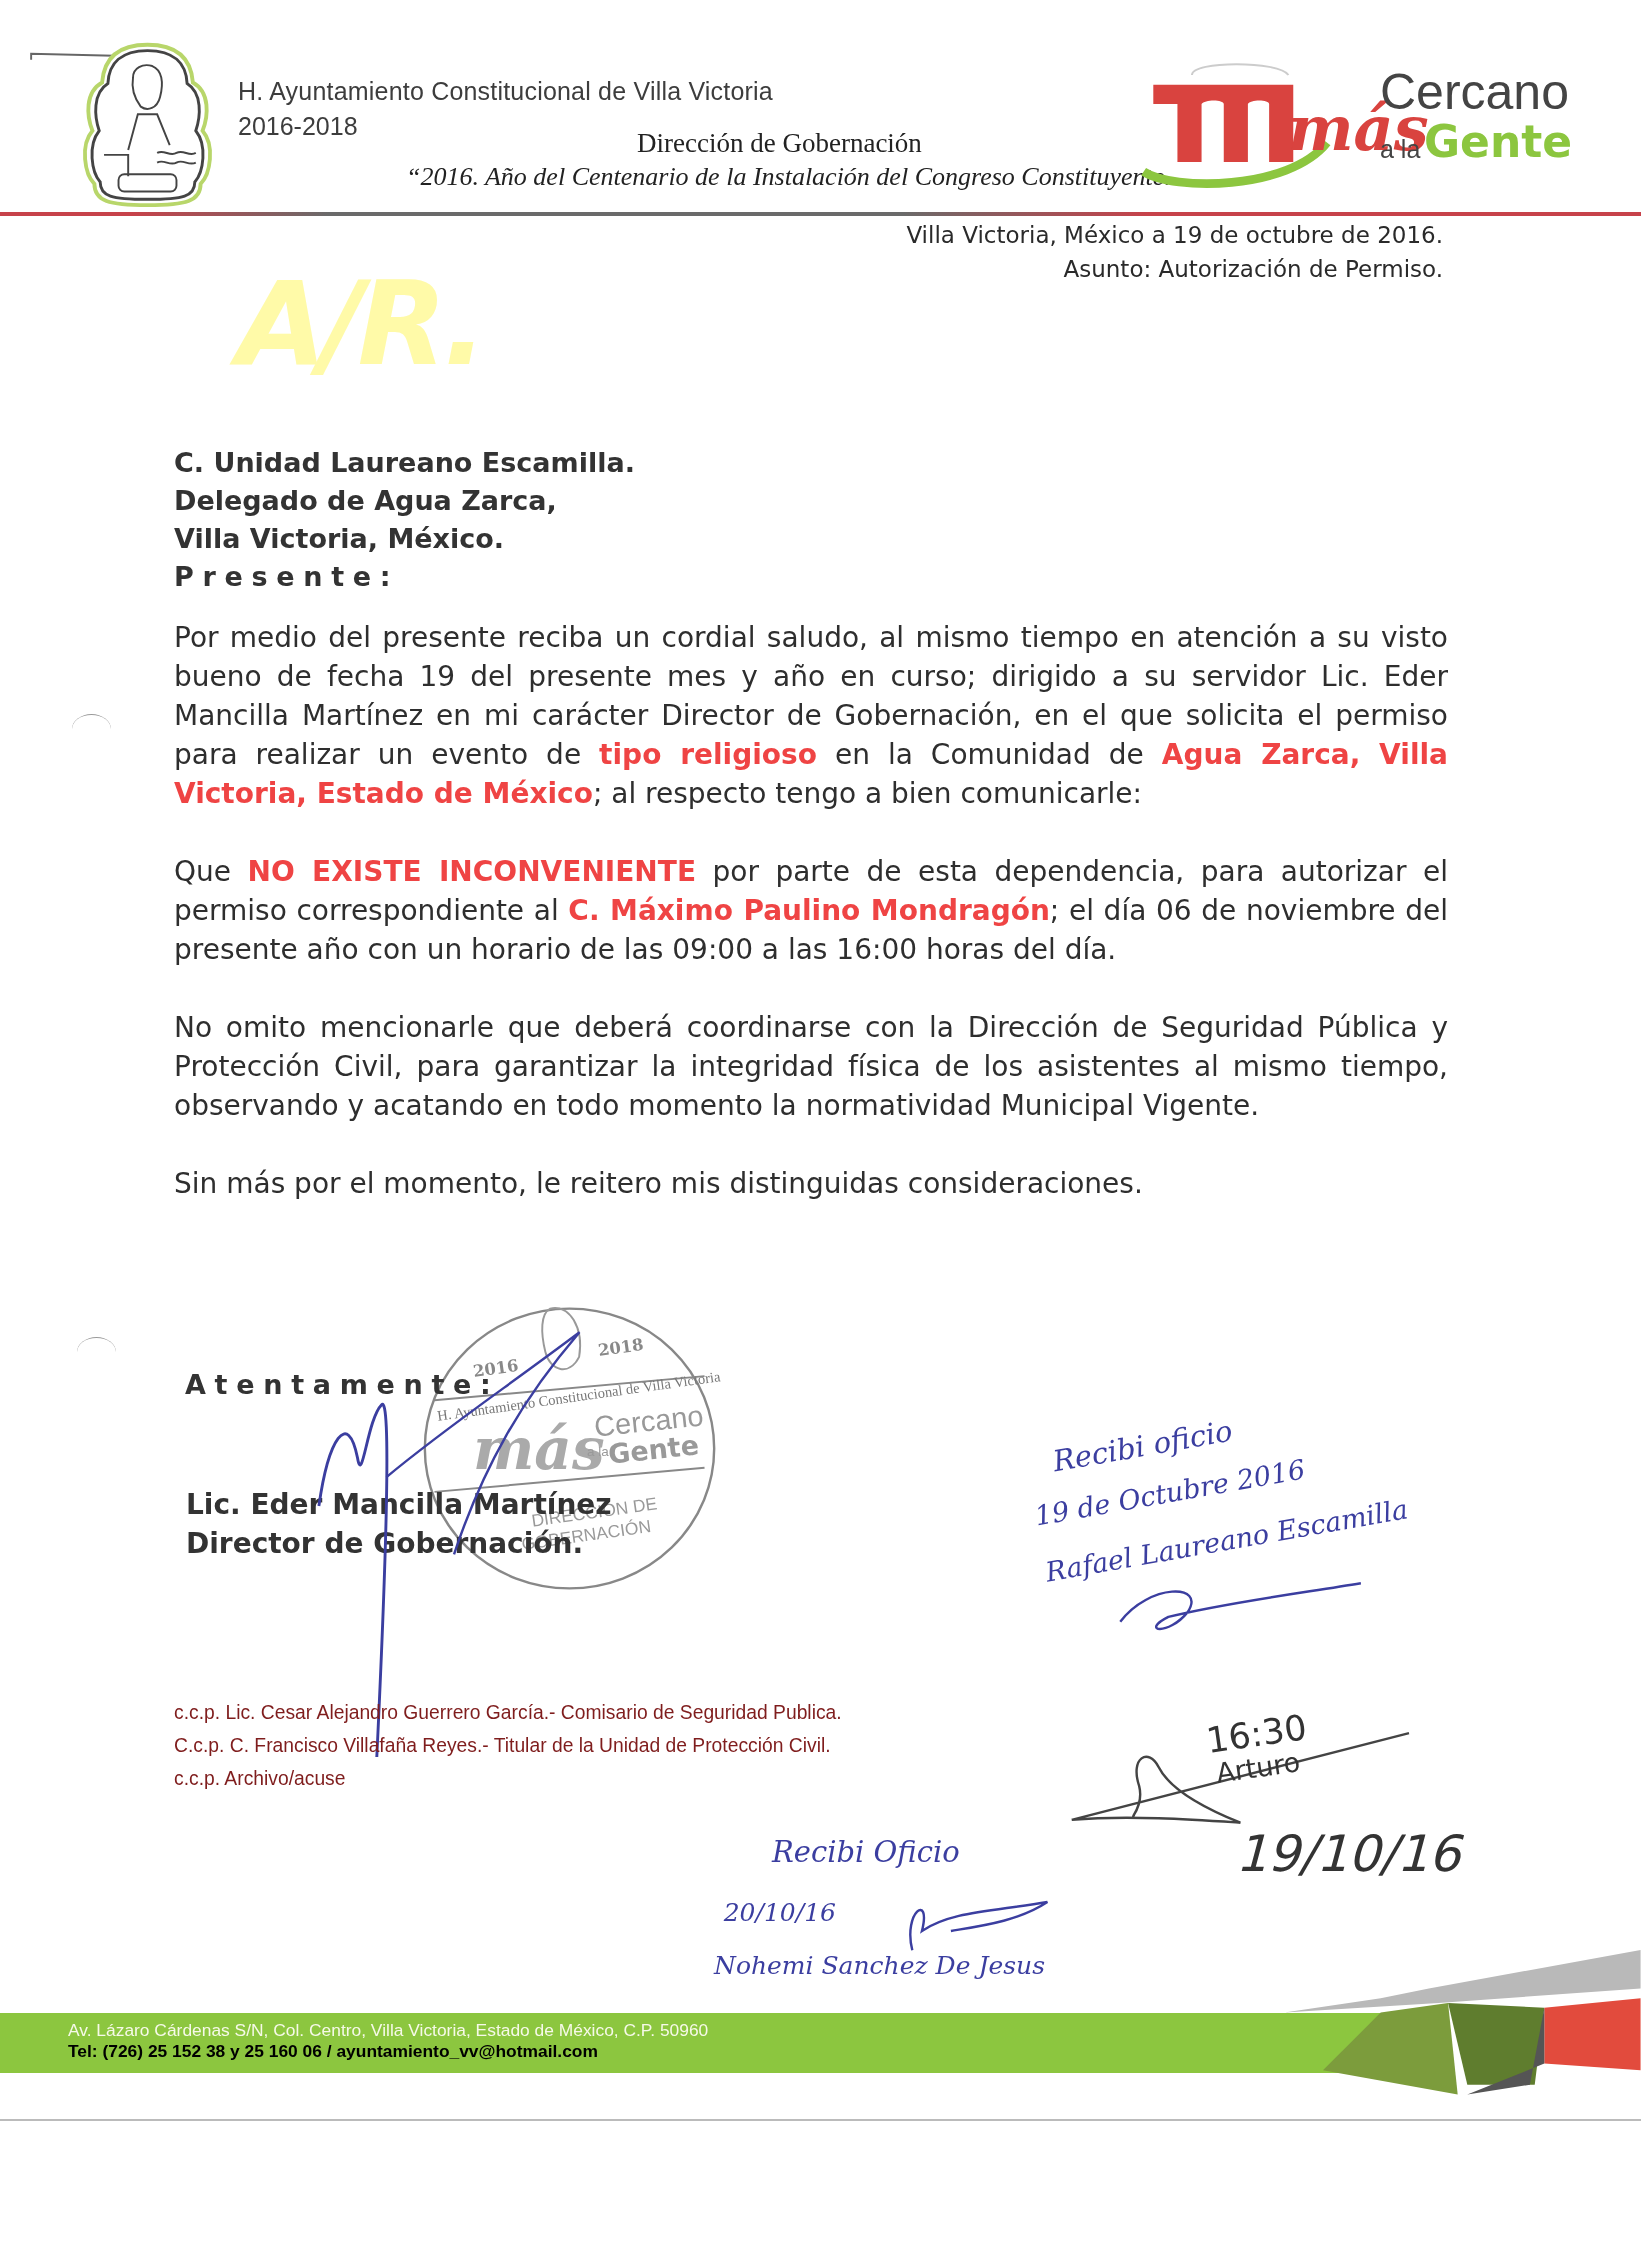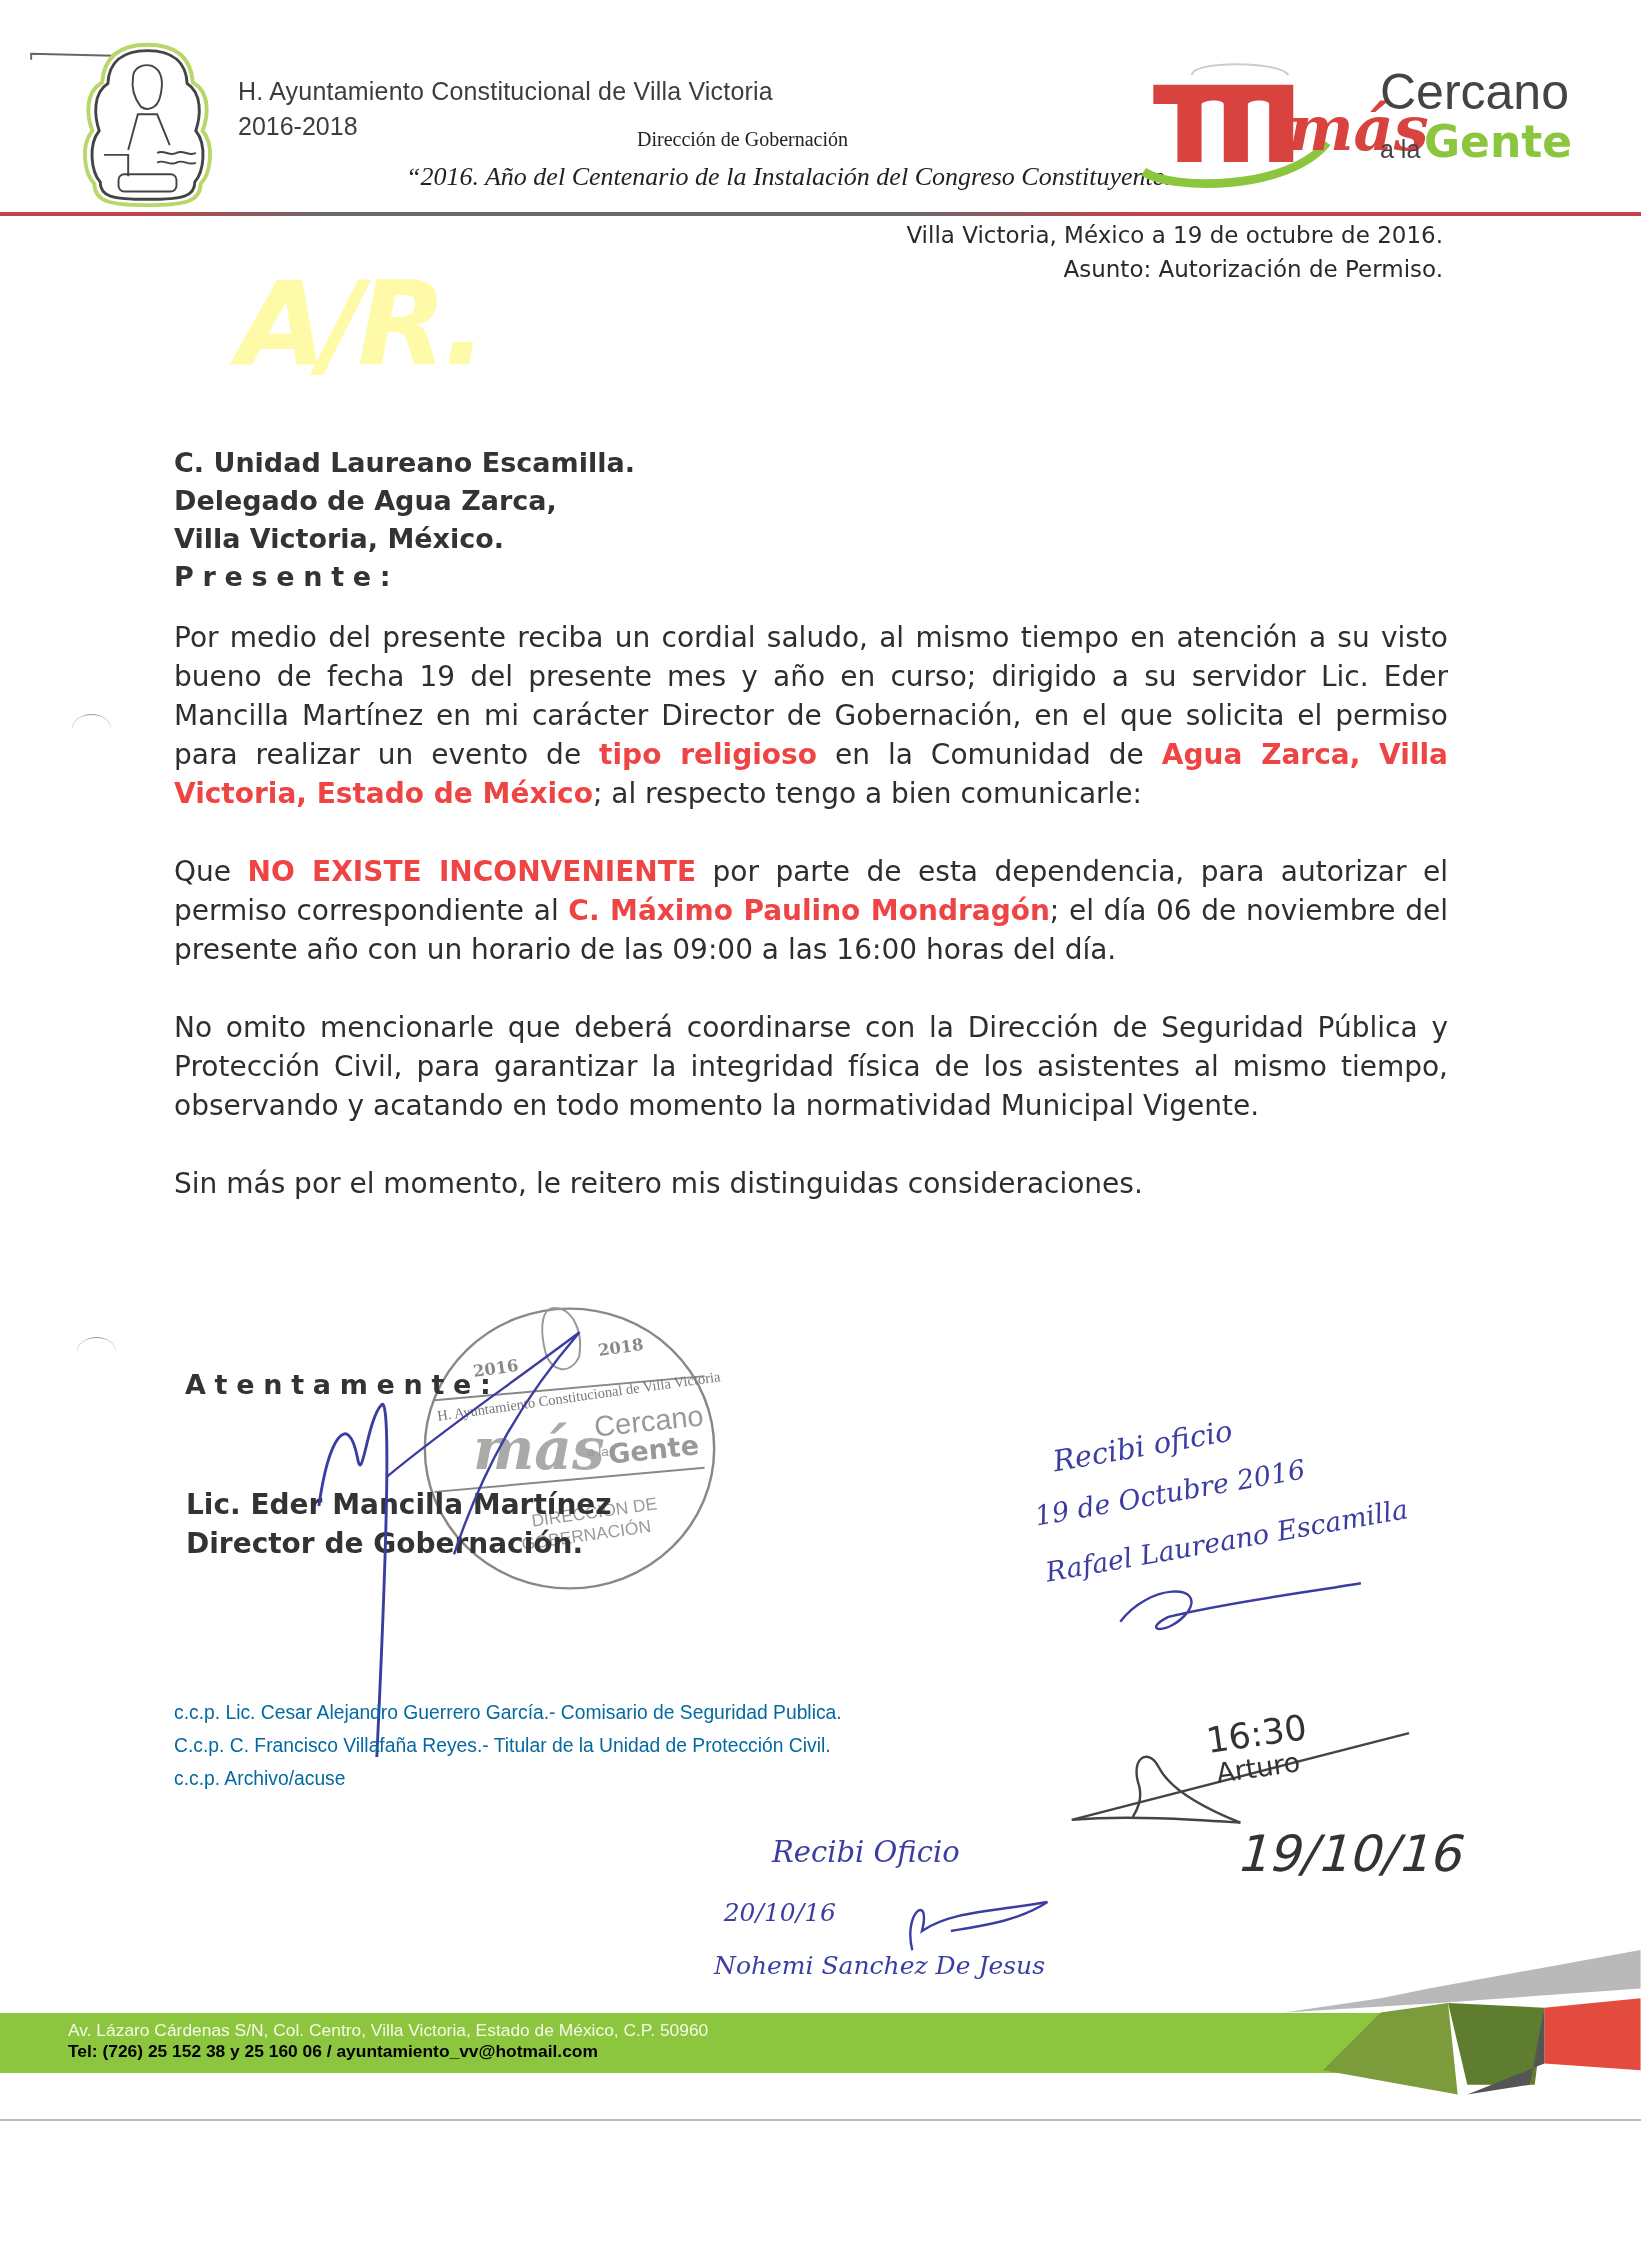--- a/index.html
+++ b/index.html
@@ -3,21 +3,21 @@
 <meta charset="utf-8">
 <style>
   html, body { margin:0; padding:0; background:#ffffff; }
   body { width:1641px; height:2257px; position:relative; overflow:hidden; font-family:"DejaVu Sans", sans-serif; color:#2a2a2a; }
   .abs { position:absolute; }
 
   
   .seal { left:75px; top:39px; width:145px; height:169px; }
   .org-name { left:238px; top:77px; font-family:"Liberation Sans", sans-serif; font-size:25px; color:#3d3d3d; letter-spacing:0.2px; }
   .org-years { left:238px; top:112px; font-family:"Liberation Sans", sans-serif; font-size:25px; color:#3d3d3d; }
-  .dept { left:637px; top:128px; font-family:"Liberation Serif", serif; font-size:20px; color:#222; }
+  .dept { left:637px; top:128px; font-family:"Liberation Serif", serif; font-size:27px; color:#222; }
   .motto { left:406px; top:162px; font-family:"Liberation Serif", serif; font-style:italic; font-size:26px; color:#222; white-space:nowrap; }
   .brand { left:1134px; top:46px; width:444px; height:145px; }
   .header-rule { left:0; top:212px; width:1641px; height:3.9px; background:linear-gradient(90deg,#c7424a 0%, #c7424a 8%, #6a6a6a 20%, #6a6a6a 55%, #c7424a 70%, #c7424a 100%); }
 
   
   .meta { right:198px; top:218px; text-align:right; font-family:"DejaVu Sans", sans-serif; font-size:23px; line-height:34px; color:#2a2a2a; }
 
   .hl-mark { left:237px; top:251px; width:299px; height:145px; }
 
   
@@ -27,21 +27,21 @@
   .body { left:174px; top:618px; width:1274px; font-size:28px; line-height:39px; text-align:justify; color:#2e2e2e; font-family:"DejaVu Sans", sans-serif; }
   .body p { margin:0 0 39px 0; }
   .body b { font-weight:bold; color:#ef4444; }
 
   .closing { left:185px; top:1369px; font-weight:bold; font-size:27px; letter-spacing:8.7px; color:#333; }
   .signer { left:186px; top:1485px; font-weight:bold; font-size:28px; line-height:39px; color:#333; }
 
   .stamp { left:415px; top:1299px; width:309px; height:299px; }
   .sig-main { left:309px; top:1313px; width:319px; height:444px; }
 
-  .cc { left:174px; top:1696px; font-family:"Liberation Sans", sans-serif; font-size:19.3px; line-height:33px; color:#0369a1; }
+  .cc { left:174px; top:1696px; font-family:"Liberation Sans", sans-serif; font-size:19.3px; line-height:33px; color:#7f1d1d; }
 
   .hw { font-family:"DejaVu Serif", serif; font-style:italic; color:#3b3ea0; }
   .recv1 { left:1033px; top:1419px; width:502px; height:232px; }
   .recv2 { left:1052px; top:1709px; width:502px; height:212px; }
   .recv3 { left:714px; top:1830px; width:444px; height:183px; }
 
   
   .footer-band { left:0; top:2013px; width:1381px; height:60px; background:#8cc63f; }
   .footer-shape { left:1284px; top:1950px; width:357px; height:154px; }
   .footer-addr { left:68px; top:2020px; font-family:"Liberation Sans", sans-serif; font-size:17.4px; color:#f6f9e8; }

